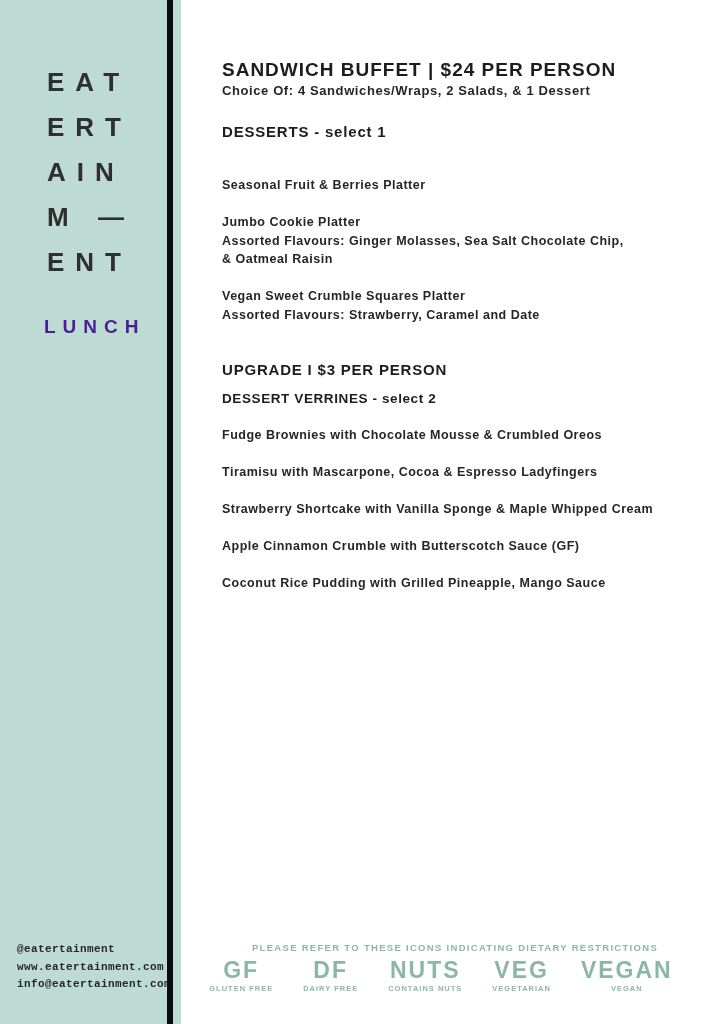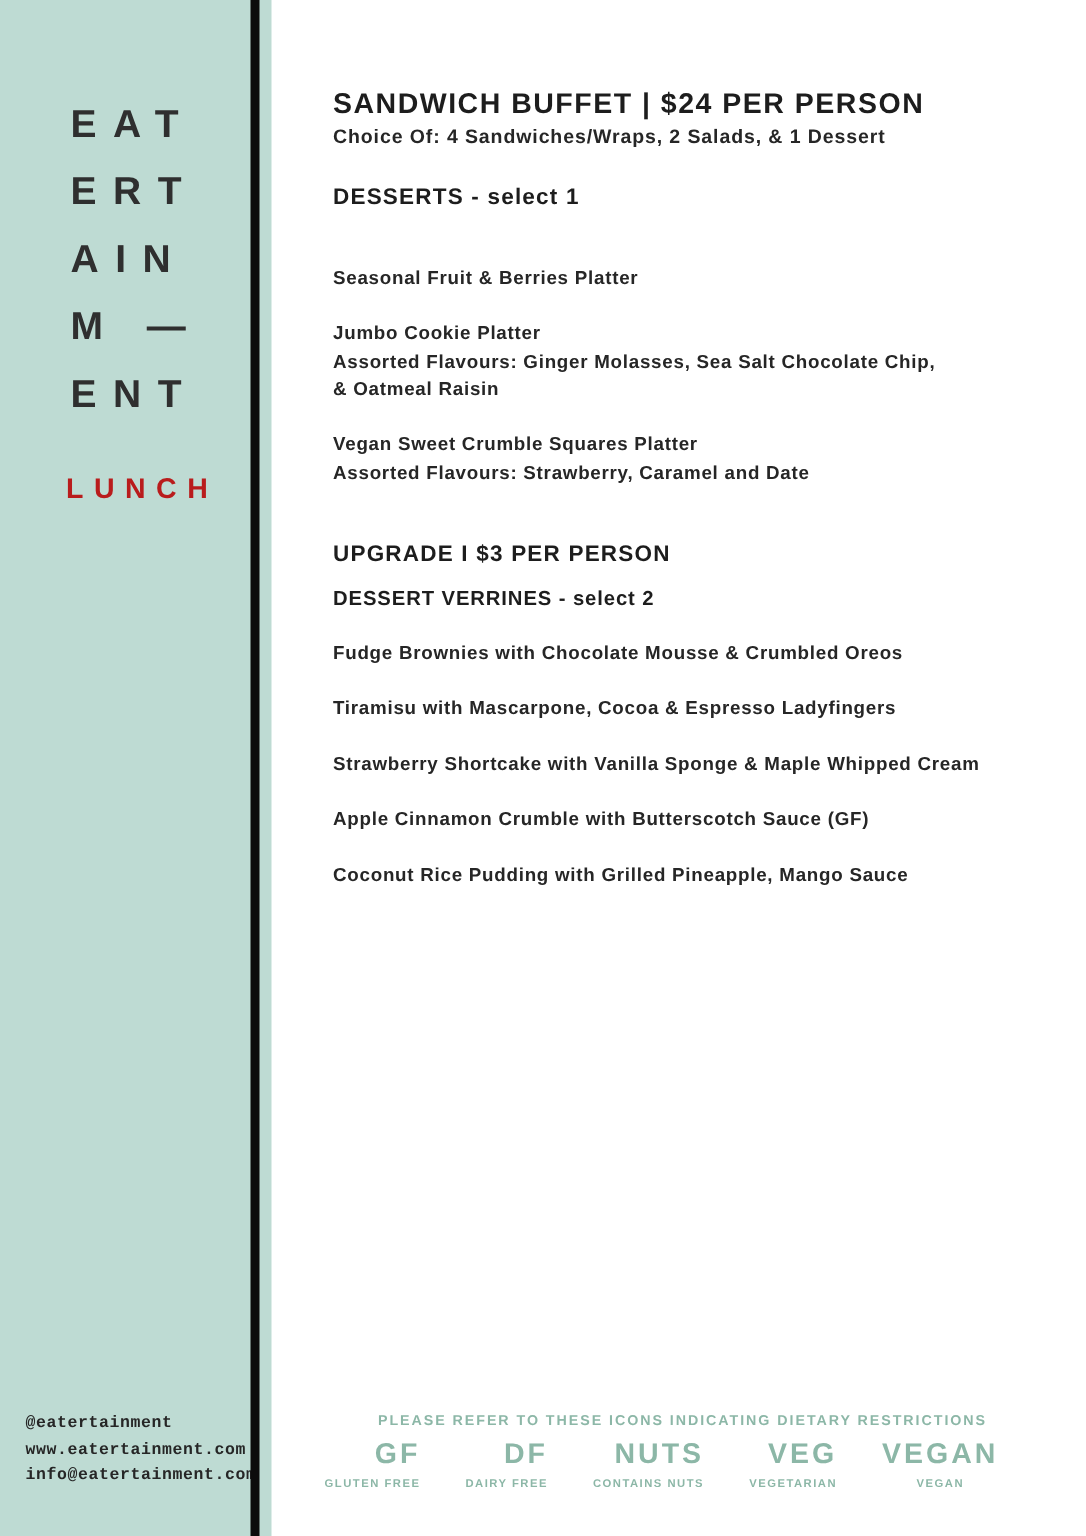--- a/index.html
+++ b/index.html
@@ -29,21 +29,21 @@
     color: #2f2f2f;
   }
   .logo-line {
     font-size: 26px; font-weight: bold;
     letter-spacing: 11px; line-height: 45px;
     white-space: nowrap;
   }
   .menu-type {
     position: absolute; left: 44px; top: 316px;
     font-size: 19px; font-weight: bold;
-    letter-spacing: 7px; color: #b91c1c;
+    letter-spacing: 7px; color: #4c1d95;
     white-space: nowrap;
   }
   .contact {
     position: absolute; left: 17px; top: 941px;
     font-size: 11px; font-weight: bold;
     letter-spacing: 0.4px; line-height: 17.5px;
     color: #262626; white-space: nowrap; font-family: Liberation Mono, monospace;
   }
 
   
@@ -94,24 +94,23 @@
     letter-spacing: 1.3px; white-space: nowrap;
     margin-bottom: 7px;
   }
   .legend-icons {
     display: flex; justify-content: center;
     align-items: flex-start; gap: 30px;
     padding-right: 28px;
   }
   .legend-col { text-align: center; }
   .legend-code {
-    font-size: 19px; font-weight: bold;
+    font-size: 23px; font-weight: bold;
     letter-spacing: 2px; line-height: 20px;
     white-space: nowrap;
-    text-align: right;
   }
   .legend-label {
     margin-top: 4px;
     font-size: 7.5px; font-weight: bold;
     letter-spacing: 1px; white-space: nowrap;
   }
 </style>
 </head>
 <body>
 

